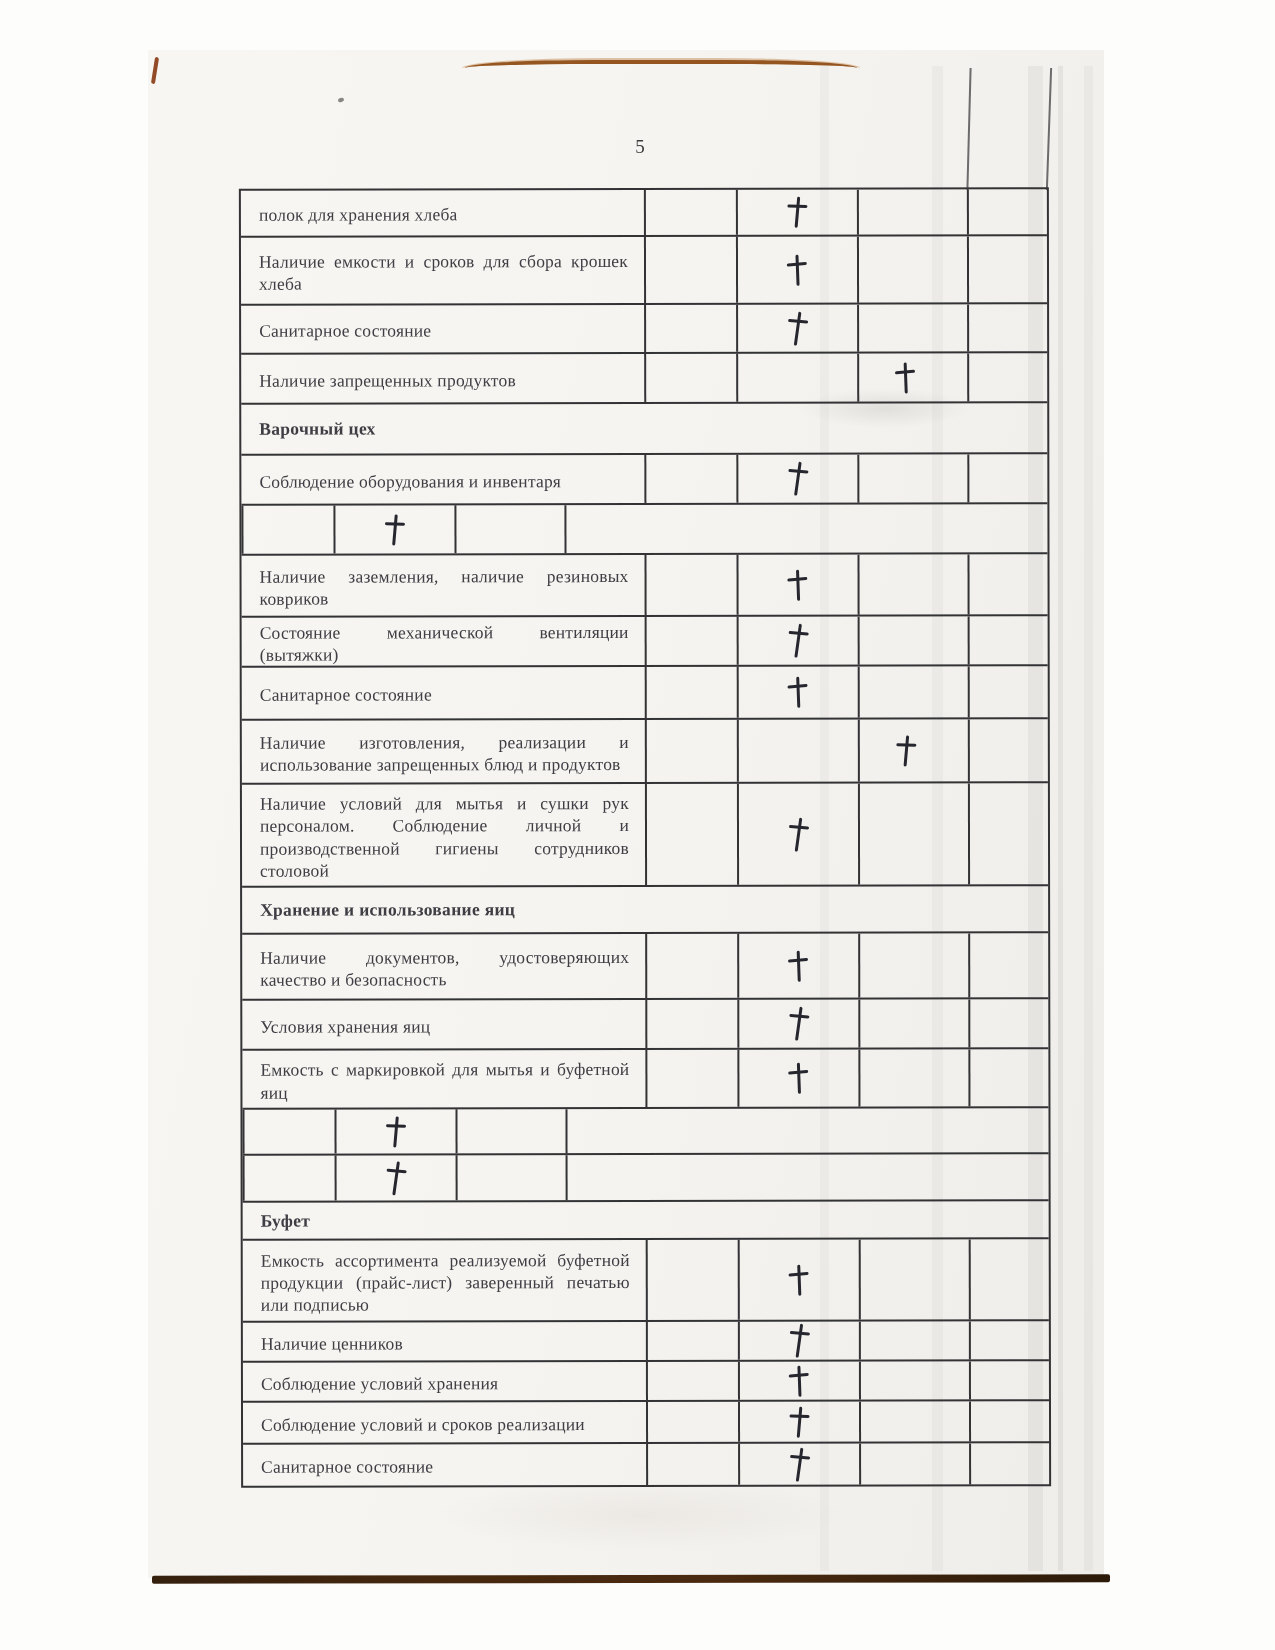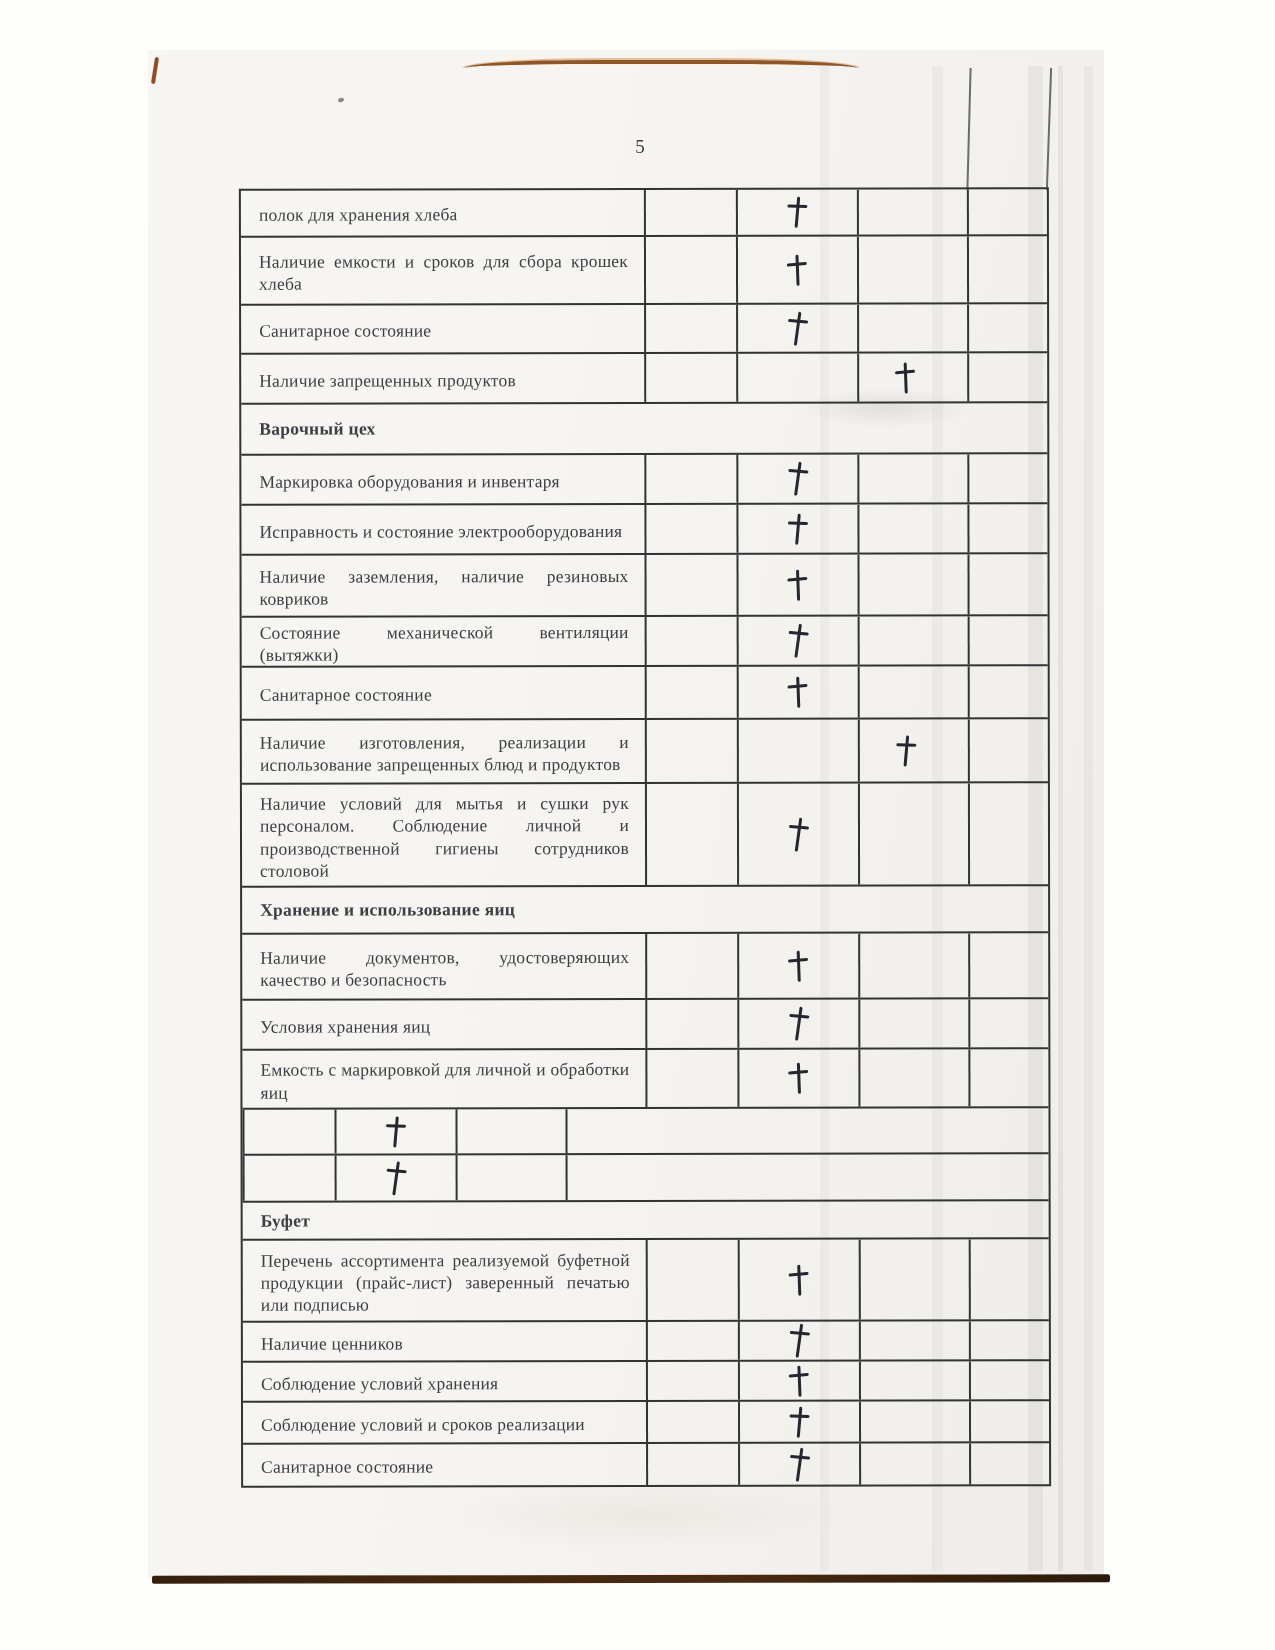--- a/index.html
+++ b/index.html
@@ -165,33 +165,30 @@
         <div class="c c3">
           <div class="mark"></div>
         </div>
         <div class="c c4"></div>
       </div>
       <div class="row" style="height: 51px;">
         <div class="seclabel">Варочный цех</div>
       </div>
       <div class="row" style="height: 50px;">
         <div class="cell-label">
-          <span>Маркировка оборудования и инвентаря</span>
-        </div>
-        <div class="c c1"></div>
-        <div class="c c2">
-          <div class="mark"></div>
-        </div>
-        <div class="c c3"></div>
-        <div class="c c4"></div>
-      </div>
-      <div class="row" style="height: 50px;">
-        <div class="cell-label">
-          <span>Исправность и состояние электрооборудования</span>
-        </div>
+          <span>Соблюдение оборудования и инвентаря</span>
+        </div>
+        <div class="c c1"></div>
+        <div class="c c2">
+          <div class="mark"></div>
+        </div>
+        <div class="c c3"></div>
+        <div class="c c4"></div>
+      </div>
+      <div class="row" style="height: 50px;">
         <div class="c c1"></div>
         <div class="c c2">
           <div class="mark"></div>
         </div>
         <div class="c c3"></div>
         <div class="c c4"></div>
       </div>
       <div class="row" style="height: 62px;">
         <div class="cell-label">
           <span>Наличие заземления, наличие резиновых ковриков</span>
@@ -267,21 +264,21 @@
         </div>
         <div class="c c1"></div>
         <div class="c c2">
           <div class="mark"></div>
         </div>
         <div class="c c3"></div>
         <div class="c c4"></div>
       </div>
       <div class="row" style="height: 59px;">
         <div class="cell-label">
-          <span>Емкость с маркировкой для личной и обработки яиц</span>
+          <span>Емкость с маркировкой для мытья и буфетной яиц</span>
         </div>
         <div class="c c1"></div>
         <div class="c c2">
           <div class="mark"></div>
         </div>
         <div class="c c3"></div>
         <div class="c c4"></div>
       </div>
       <div class="row" style="height: 46px;">
         <div class="c c1"></div>
@@ -297,21 +294,21 @@
           <div class="mark"></div>
         </div>
         <div class="c c3"></div>
         <div class="c c4"></div>
       </div>
       <div class="row" style="height: 38px;">
         <div class="seclabel">Буфет</div>
       </div>
       <div class="row" style="height: 82px;">
         <div class="cell-label">
-          <span>Перечень ассортимента реализуемой буфетной продукции (прайс-лист) заверенный печатью или подписью</span>
+          <span>Емкость ассортимента реализуемой буфетной продукции (прайс-лист) заверенный печатью или подписью</span>
         </div>
         <div class="c c1"></div>
         <div class="c c2">
           <div class="mark"></div>
         </div>
         <div class="c c3"></div>
         <div class="c c4"></div>
       </div>
       <div class="row" style="height: 40px;">
         <div class="cell-label">

